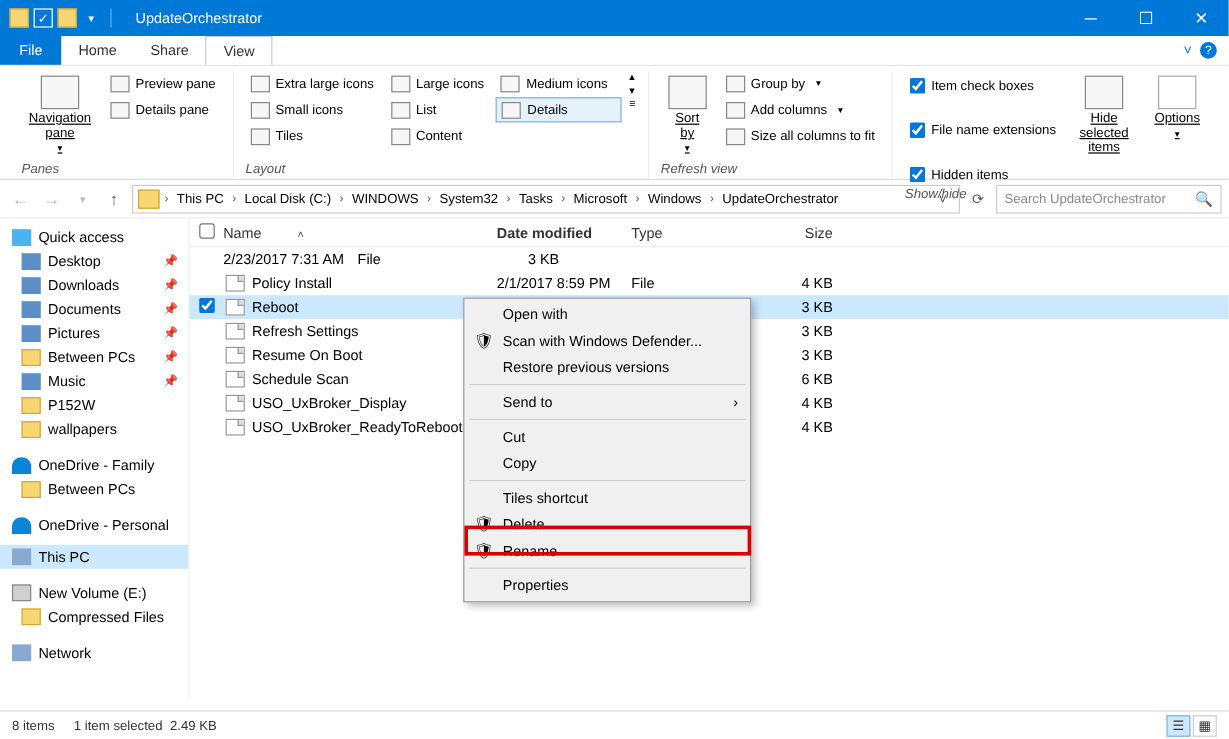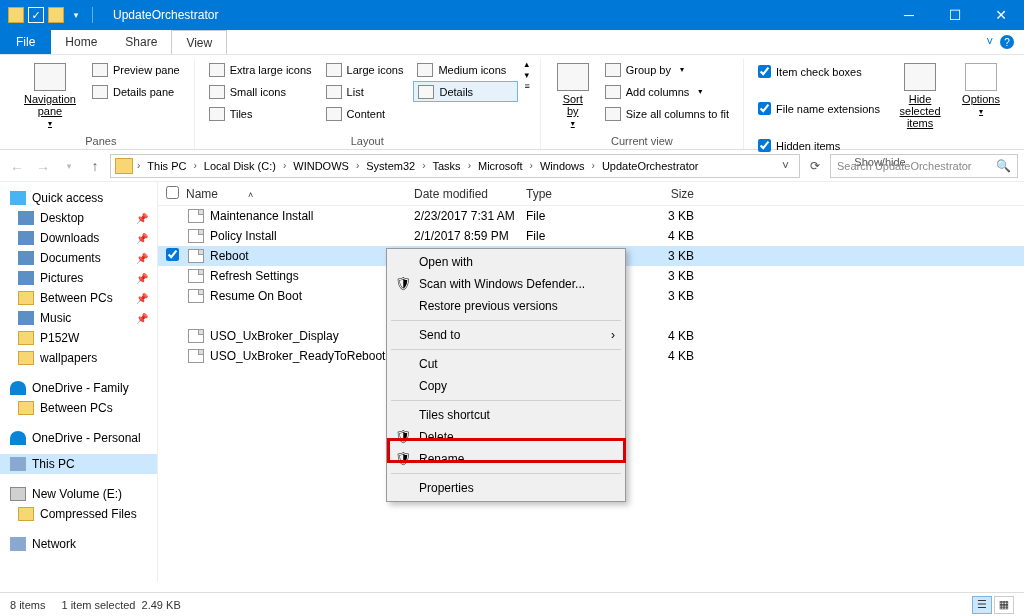--- a/index.html
+++ b/index.html
@@ -12,21 +12,21 @@
 .titlebar .winbtn { width: 46px; height: 30px; display: flex; align-items: center; justify-content: center; font-size: 14px; }
 .menubar { height: 25px; display: flex; align-items: stretch; background: #fff; border-bottom: 1px solid #e5e5e5; }
 .menubar .filebtn { background: #0078d7; color: #fff; padding: 0 16px; display: flex; align-items: center; font-size: 12px; }
 .menubar .tab { padding: 0 14px; display: flex; align-items: center; font-size: 12px; color: #333; }
 .menubar .tab.active { background: #fff; border: 1px solid #ccc; border-bottom: none; }
 .menubar .help { margin-left: auto; padding: 0 10px; display:flex; align-items:center; color:#0078d7; }
 .ribbon { height: 95px; border-bottom: 1px solid #ddd; display: flex; padding: 4px 8px 0; background:#fff; }
 .ribbon-group { border-right: 1px solid #eee; padding: 0 10px; display: flex; flex-direction: column; }
 .ribbon-group:last-child { border-right: none;}
 .ribbon-group .controls { flex:1; display:flex; gap:6px; align-items:flex-start; }
-.ribbon-group .label { text-align:center; font-size:11px; color:#555; padding-bottom:2px; }
+.ribbon-group .label { text-align:left; font-size:11px; color:#555; padding-bottom:2px;font-style:italic; }
 .ribbon .bigbtn { display:flex; flex-direction:column; align-items:center; gap:2px; padding:4px 6px; font-size:11px; text-align:center;text-decoration:underline; }
 .ribbon .bigicon { width:32px; height:28px; border:1px solid #888; background:#f7f7f7; }
 .ribbon .smallbtn { height:21px; display:flex; align-items:center; gap:5px; padding:0 4px; font-size:11px; white-space:nowrap; }
 .ribbon .smallicon { width:16px; height:14px; border:1px solid #888; background:#f7f7f7; }
 .ribbon .layout-col { display:flex; flex-direction:column; gap:1px;}
 .ribbon .details { border:1px solid #7cb3e2; background:#e5f1fb; width:105px; justify-content:flex-start;}
 .ribbon input[type=checkbox] { width:13px; height:13px; accent-color:#0078d7; }
 .addrbar { height: 32px; display:flex; align-items:center; padding:2px 6px; gap:4px; border-bottom:1px solid #eee;}
 .navbtn { width:22px; height:22px; display:flex; align-items:center; justify-content:center; color:#666; font-size:14px;}
 .navbtn.disabled { color:#bbb;}
@@ -52,21 +52,21 @@
 .ico-folder{background:#f7d774; border:1px solid #d4a636;}
 .ico-music{background:#5d8fc7;}
 .ico-onedrive{background:#0a84d6; border-radius:50% 50% 0 0;}
 .ico-thispc{background:#8aa9d0;}
 .ico-drive{background:#d0d0d0; border:1px solid #888;}
 .ico-net{background:#8aa9d0;}
 .filelist { flex:1; position:relative;}
 .fl-header { height:24px; border-bottom:1px solid #eee; display:flex; align-items:center; font-size:12px; color:#333;}
 .fl-header .col-check{width:28px; text-align:center;}
 .fl-header .col-name{width:228px;}
-.fl-header .col-date{width:112px;}
+.fl-header .col-date{width:112px;font-weight:bold;}
 .fl-header .col-type{width:110px;}
 .fl-header .col-size{width:70px; text-align:right; padding-right:12px;}
 .fl-header .sort{font-size:9px;margin-left:30px;}
 .fl-row { height:20px; display:flex; align-items:center; font-size:12px;}
 .fl-row.selected{background:#cce8ff;}
 .fl-row .col-check{width:28px; text-align:center;}
 .fl-row .fico{width:16px;height:14px;border:1px solid #999;background:#fff; margin-right:6px; position:relative;}
 .fl-row .fico:before{content:"";position:absolute;top:0;right:0;width:4px;height:4px;background:#ddd;border-left:1px solid #999;border-bottom:1px solid #999;}
 .fl-row .col-name{width:228px; display:flex; align-items:center; padding-left:2px;}
 .fl-row .col-date{width:112px;}
@@ -199,21 +199,21 @@
             <span class="smallicon"></span>
             <span>Add columns</span>
             <span style="font-size:8px;margin-left:4px;">▾</span>
           </div>
         <div class="smallbtn">
             <span class="smallicon"></span>
             <span>Size all columns to fit</span>
           </div>
       </div>
     </div>
-    <div class="label">Current view</div>
+    <div class="label">Refresh view</div>
   </div>
   <div class="ribbon-group">
     <div class="controls">
       <div class="layout-col" style="gap:16px;padding-top:2px;">
         <label class="smallbtn">
             <input type="checkbox" checked="" style="">
             <span>Item check boxes</span>
           </label>
         <label class="smallbtn">
             <input type="checkbox" checked="" style="">
@@ -356,24 +356,20 @@
     <div class="fl-header">
       <div class="col-check"><input type="checkbox" style=""></div>
       <div class="col-name"><span>Name</span><span class="sort">˄</span></div>
       <div class="col-date">Date modified</div>
       <div class="col-type">Type</div>
       <div class="col-size">Size</div>
     </div>
     <div id="file-rows">
         <div class="fl-row">
           <div class="col-check"></div>
-  <div class="col-name">
-            <span class="fico"></span>
-            <span>Maintenance Install</span>
-          </div>
   <div class="col-date">2/23/2017 7:31 AM</div>
   <div class="col-type">File</div>
   <div class="col-size">3 KB</div>
         </div>
         <div class="fl-row">
           <div class="col-check"></div>
   <div class="col-name">
             <span class="fico"></span>
             <span>Policy Install</span>
           </div>
@@ -406,20 +402,24 @@
   <div class="col-name">
             <span class="fico"></span>
             <span>Resume On Boot</span>
           </div>
   <div class="col-date"></div>
   <div class="col-type"></div>
   <div class="col-size">3 KB</div>
         </div>
         <div class="fl-row">
           <div class="col-check"></div>
+  <div class="col-name">
+            <span class="fico"></span>
+            <span>Schedule Scan</span>
+          </div>
   <div class="col-date"></div>
   <div class="col-type"></div>
   <div class="col-size">6 KB</div>
         </div>
         <div class="fl-row">
           <div class="col-check"></div>
   <div class="col-name">
             <span class="fico"></span>
             <span>USO_UxBroker_Display</span>
           </div>

